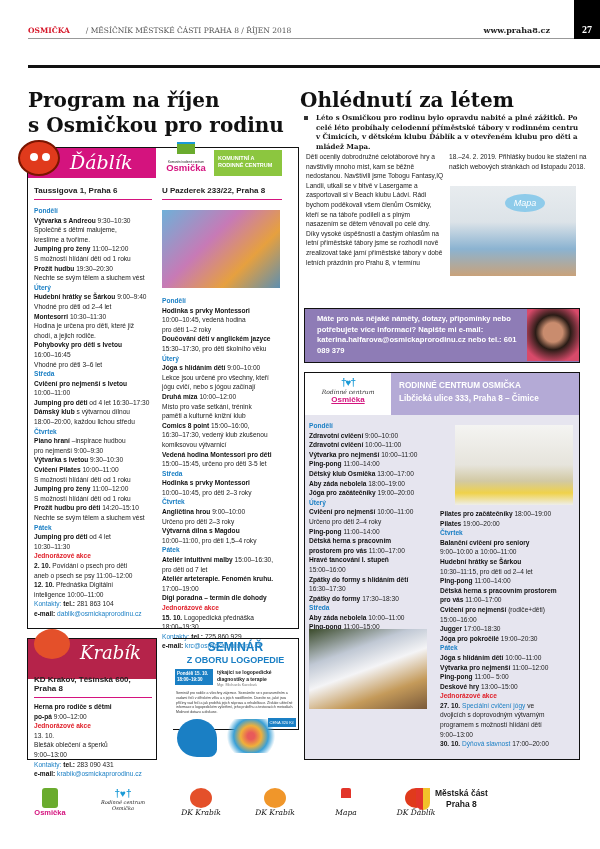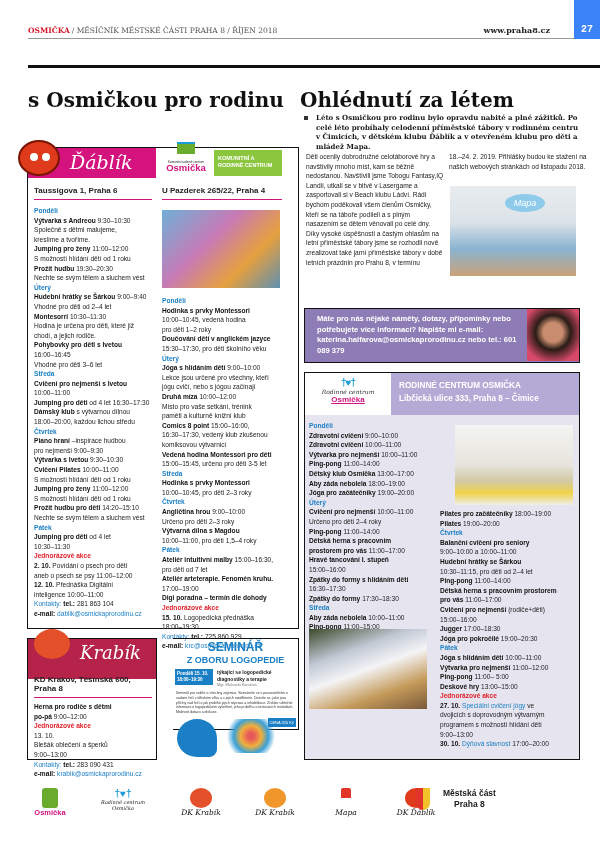--- a/index.html
+++ b/index.html
@@ -1,21 +1,21 @@
 <!DOCTYPE html>
 <html><head>
 <meta charset="utf-8">
 <style>
 *{box-sizing:border-box;margin:0;padding:0}
 body{width:600px;height:849px;background:#fff;font-family:"Liberation Sans",sans-serif;color:#1a1a1a;position:relative;overflow:hidden}
 .hdr{position:absolute;left:28px;top:22px;width:572px;height:17px;border-bottom:1px solid #999;font-size:7.5px;display:flex;align-items:center}
 .hdr .brand{color:#d6182a;font-weight:bold;font-family:"DejaVu Serif",serif}
-.hdr .rest{color:#555;font-family:"DejaVu Serif",serif;margin-left:2px}
+.hdr .rest{color:#555;font-family:"DejaVu Serif",serif;margin-left:16px}
 .hdr .site{position:absolute;right:50px;font-family:"DejaVu Serif",serif;font-weight:bold;font-size:8px;color:#222}
-.hdr .page{position:absolute;right:0;top:-22px;width:26px;height:39px;background:#3b82f6;color:#fff;font-weight:bold;font-size:10px;display:flex;align-items:flex-end;justify-content:center;padding-bottom:4px;font-family:Liberation Mono, monospace}
+.hdr .page{position:absolute;right:0;top:-22px;width:26px;height:39px;background:#000000;color:#fff;font-weight:bold;font-size:10px;display:flex;align-items:flex-end;justify-content:center;padding-bottom:4px;font-family:Liberation Serif, serif}
 .rule{position:absolute;left:28px;top:65px;width:572px;height:3px;background:#111}
 .h1{position:absolute;left:28px;top:88px;width:260px;font-family:"DejaVu Serif",serif;font-weight:bold;font-size:20px;line-height:25px;color:#111}
 .h2{position:absolute;left:300px;top:88px;font-family:"DejaVu Serif",serif;font-weight:bold;font-size:20px;color:#111}
 .lead{position:absolute;left:304px;top:113px;width:280px;font-family:"DejaVu Serif",serif;font-weight:bold;font-size:7px;line-height:9.5px;padding-left:12px}
 .lead:before{content:"";position:absolute;left:0;top:3px;width:4px;height:4px;background:#333}
 .box{position:absolute;border:1.5px solid #111}
 .prog{left:27px;top:147px;width:272px;height:482px}
 .krab{left:27px;top:638px;width:256px;height:122px}
 .t{font-size:6.6px;line-height:9.6px;color:#222}
 .t b{color:#111}
@@ -58,36 +58,37 @@
 .rc-logo .name{font-size:8px;color:#d4137e;font-weight:bold;text-decoration:underline}
 .rc-band{position:absolute;left:86px;top:0;width:188px;height:42px;background:#b4aad6;color:#fff;font-weight:bold;font-size:8.2px;line-height:13px;padding:6px 8px}
 .rc-photo{position:absolute;left:150px;top:52px;width:118px;height:80px;background:linear-gradient(180deg,#f4f4f2 0%,#e6e4dc 50%,#d2c9a4 70%,#f0d24a 85%,#eeeeea 100%)}
 .rc-photo2{position:absolute;left:4px;top:256px;width:118px;height:80px;background:linear-gradient(160deg,#3a4a2a 0%,#c0c8d4 30%,#f4f4f6 50%,#c49a5a 75%,#7a5a3a 100%)}
 .rcL{position:absolute;left:4px;top:48px;width:140px}
 .rcR{position:absolute;left:135px;top:136px;width:138px}
 .footer{position:absolute;left:0;top:788px;width:600px;height:40px}
 .flogo{position:absolute;top:0;text-align:center;font-size:7.5px}
 .flogo .ic{margin:0 auto;width:22px;height:20px;border-radius:50%}
 .fname{font-family:"DejaVu Serif",serif;font-style:italic;font-size:7.5px;color:#111}
-.mc{position:absolute;left:416px;top:0;display:flex;align-items:flex-start;gap:13px}
+.mc{position:absolute;left:416px;top:0;display:flex;align-items:flex-start;gap:5px}
 .mc .shield{width:14px;height:22px;background:linear-gradient(90deg,#e2352a 50%,#f2c22a 50%);border-radius:0 0 7px 7px}
 .mc .lbl{font-weight:bold;font-size:8.5px;line-height:11px;text-align:center}
 </style>
 </head>
 <body>
 
 <div class="hdr">
   <span class="brand">OSMIČKA</span>
   <span class="rest">/ MĚSÍČNÍK MĚSTSKÉ ČÁSTI PRAHA 8 / ŘÍJEN 2018</span>
   <span class="site">www.praha8.cz</span>
   <span class="page">27</span>
 </div>
 <div class="rule"></div>
 
 <div class="h1">
+  <div>Program na říjen</div>
   <div>s Osmičkou pro rodinu</div>
 </div>
 
 <div class="h2">Ohlédnutí za létem</div>
 <div class="lead">Léto s Osmičkou pro rodinu bylo opravdu nabité a plné zážitků. Po celé léto probíhaly celodenní příměstské tábory v rodinném centru v Čimicích, v dětském klubu Ďáblík a v otevřeném klubu pro děti a mládež Mapa.</div>
 
 <div class="box prog">
   <div class="dablik-hd">
     <div class="devil"></div>
     <span>Ďáblík</span>
@@ -142,21 +143,21 @@
         <div><b>2. 10.</b> Povídání o psech pro děti</div>
         <div>aneb o psech se psy 11:00–12:00</div>
         <div><b>12. 10.</b> Přednáška Digitální</div>
         <div>inteligence 10:00–11:00</div>
         <div><span class="blue">Kontakty:</span><b> tel.:</b> 281 863 104</div>
         <div><b>e-mail:</b><span class="blue"> dablik@osmickaprorodinu.cz</span></div>
       </div>
   </div>
 
   <div class="col" style="left:134px;top:38px;width:120px">
-    <div class="addr">U Pazderek 265/22, Praha 4</div>
+    <div class="addr">U Pazderek 233/22, Praha 8</div>
     <div class="photo" style="position:relative;width:118px;height:78px;margin-top:10px"></div>
     <div class="t" id="kc-list" style="margin-top:8px">
         <div class="day">Pondělí</div>
         <div><b>Hodinka s prvky Montessori</b></div>
         <div>10:00–10:45, vedená hodina</div>
         <div>pro děti 1–2 roky</div>
         <div><b>Doučování dětí v anglickém jazyce</b></div>
         <div>15:30–17:30, pro děti školního věku</div>
         <div class="day">Úterý</div>
         <div><b>Jóga s hlídáním dětí</b> 9:00–10:00</div>

